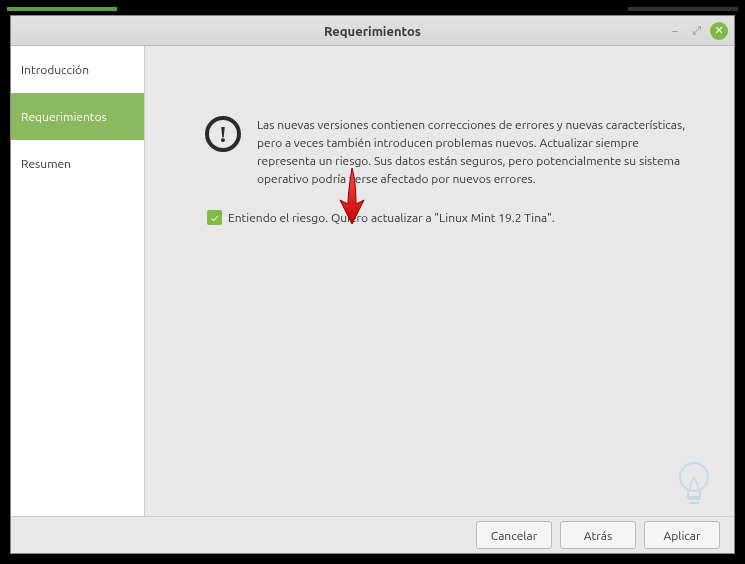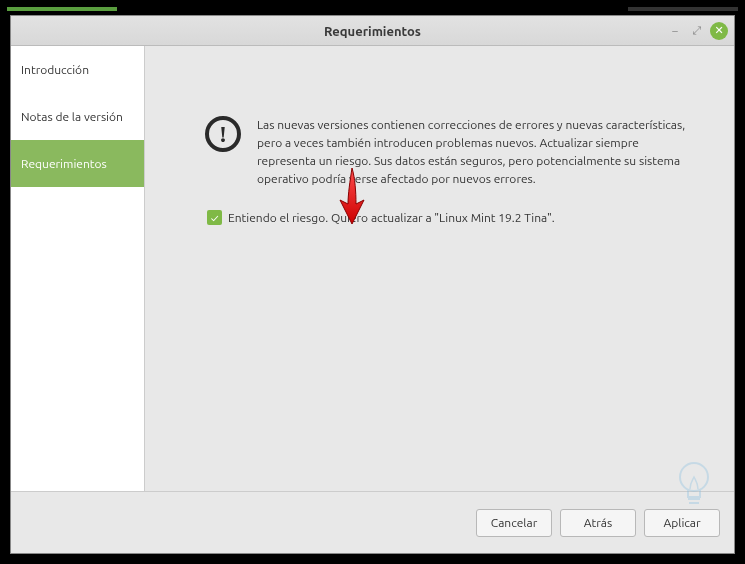--- a/index.html
+++ b/index.html
@@ -17,21 +17,21 @@
     .side-item { padding: 17px 10px; font-size: 12px; color: #333; cursor: pointer; }
     .side-item.active { background: #8ab95e; color: #fff; }
     .content { flex: 1; position: relative; padding: 70px 40px 20px 60px; }
     .info-row { display: flex; gap: 16px; align-items: flex-start; }
     .warn-icon { flex-shrink: 0; width: 36px; height: 36px; border: 4px solid #2a2a2a; border-radius: 50%; display: flex; align-items: center; justify-content: center; font-size: 24px; font-weight: bold; color: #2a2a2a; font-family: Georgia, serif; }
     .info-text { font-size: 12px; color: #333; line-height: 1.5; }
     .check-row { margin-top: 22px; margin-left: 2px; display: flex; align-items: center; gap: 6px; }
     .checkbox { width: 15px; height: 15px; background: #7fb946; border-radius: 2px; display: flex; align-items: center; justify-content: center; color: #fff; font-size: 11px; cursor: pointer; }
     .check-label { font-size: 12px; color: #333; }
     .arrow { position: absolute; top: 120px; left: 185px; width: 40px; height: 60px; pointer-events: none; }
-    .footer { height: 62px; background: #e8e8e8; border-top: 1px solid #ccc; display: flex; justify-content: flex-end; align-items: center; padding: 7px 14px; gap: 8px; }
+    .footer { height: 37px; background: #e8e8e8; border-top: 1px solid #ccc; display: flex; justify-content: flex-end; align-items: center; padding: 7px 14px; gap: 8px; }
     .btn { min-width: 76px; height: 28px; background: #f5f5f5; border: 1px solid #b8b8b8; border-radius: 3px; font-size: 12px; color: #333; cursor: pointer; padding: 0 12px; }
     .bulb { position: absolute; right: 18px; bottom: 40px; width: 44px; height: 54px; opacity: 0.35; pointer-events: none; }
   </style>
 </head>
 <body>
 
 <div class="outer">
   <div class="window">
 
     <div class="titlebar">
@@ -39,22 +39,22 @@
       <div class="win-controls">
         <span class="win-btn">–</span>
         <span class="win-btn">⤢</span>
         <span class="win-close">✕</span>
       </div>
     </div>
 
     <div class="body">
       <div class="sidebar">
         <div class="side-item">Introducción</div>
-        <div class="side-item">Notas de la versión</div>
         <div class="side-item active">Requerimientos</div>
+        <div class="side-item">Resumen</div>
       </div>
 
       <div class="content">
         <div class="info-row">
           <div class="warn-icon">!</div>
           <div class="info-text">Las nuevas versiones contienen correcciones de errores y nuevas características, pero a veces también introducen problemas nuevos. Actualizar siempre representa un riesgo. Sus datos están seguros, pero potencialmente su sistema operativo podría verse afectado por nuevos errores.</div>
         </div>
         <div class="check-row">
           <div class="checkbox">✓</div>
           <span class="check-label">Entiendo el riesgo. Quiero actualizar a "Linux Mint 19.2 Tina".</span>

